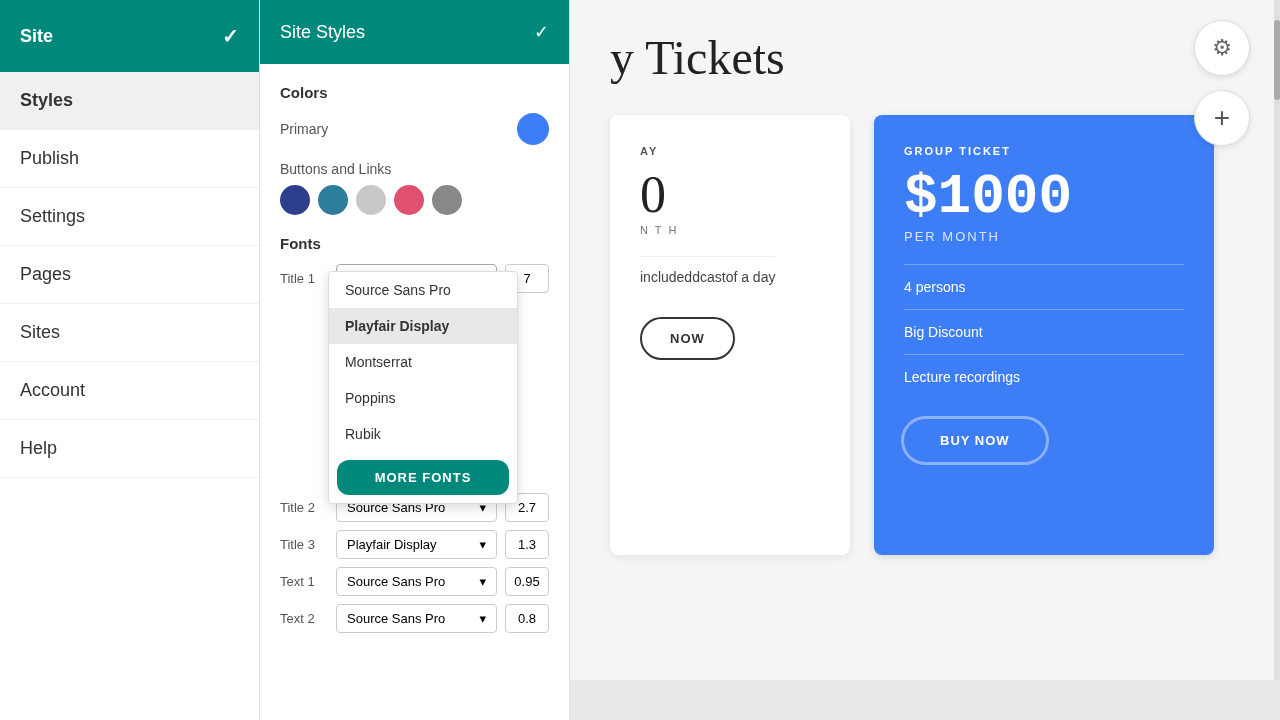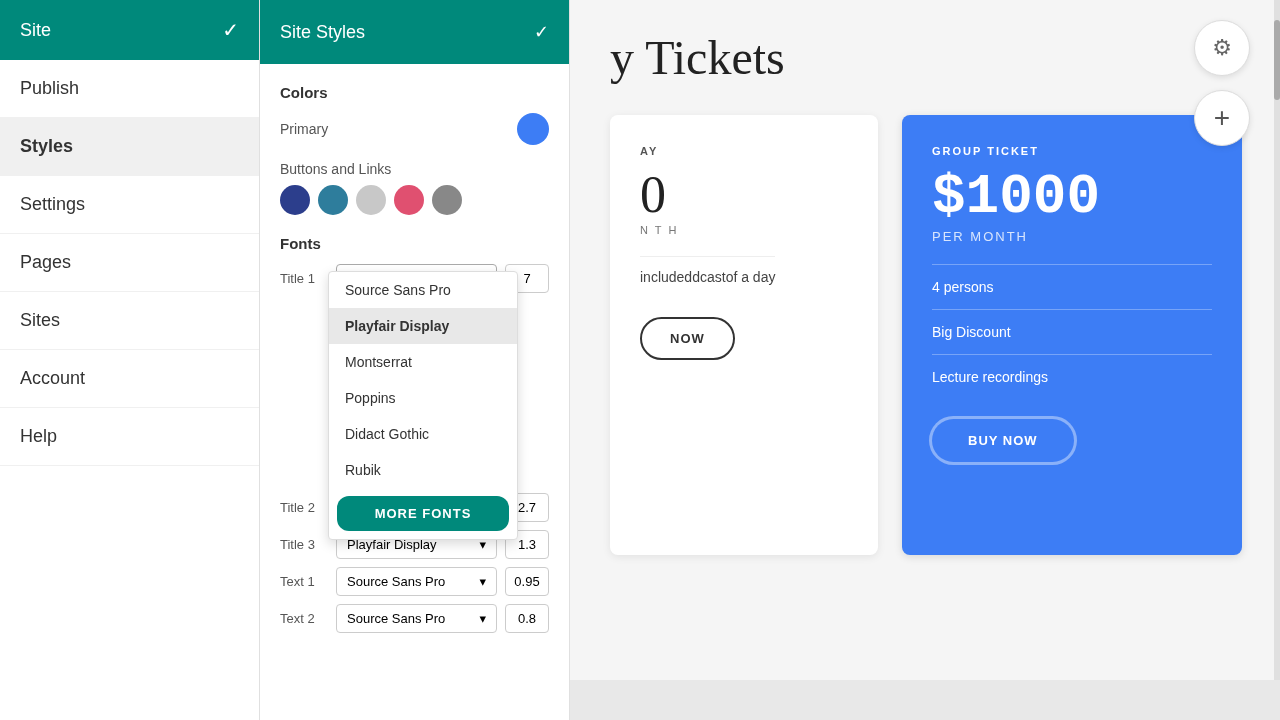--- a/index.html
+++ b/index.html
@@ -15,23 +15,23 @@
       border-right: 1px solid #e0e0e0;
       flex-shrink: 0;
     }
     .sidebar-header {
       background: #00897b;
       color: #fff;
       display: flex;
       align-items: center;
       justify-content: space-between;
       padding: 0 20px;
-      height: 60px;
+      height: 72px;
       font-size: 18px;
-      font-weight: 400;
+      font-weight: 700;
     }
     .sidebar-check {
       font-size: 20px;
       color: #fff;
     }
     .sidebar-nav {
       flex: 1;
       display: flex;
       flex-direction: column;
     }
@@ -209,21 +209,21 @@
       display: flex;
       gap: 24px;
       margin-top: 10px;
     }
 
     
     .ticket-card-left {
       background: #fff;
       border-radius: 8px;
       padding: 30px;
-      width: 268px;
+      width: 240px;
       min-height: 440px;
       flex-shrink: 0;
       box-shadow: 0 2px 8px rgba(0,0,0,0.08);
     }
     .card-tag {
       font-size: 11px;
       font-weight: 700;
       letter-spacing: 2px;
       color: #555;
       text-transform: uppercase;
@@ -390,22 +390,22 @@
   </style>
 </head>
 <body>
 
 <div class="sidebar">
   <div class="sidebar-header">
     <span>Site</span>
     <span class="sidebar-check">✓</span>
   </div>
   <nav class="sidebar-nav">
+    <div class="nav-item active">Styles</div>
     <div class="nav-item">Publish</div>
-    <div class="nav-item active">Styles</div>
     <div class="nav-item">Settings</div>
     <div class="nav-item">Pages</div>
     <div class="nav-item">Sites</div>
     <div class="nav-item">Account</div>
     <div class="nav-item">Help</div>
   </nav>
 </div>
 
 <div class="styles-panel">
   <div class="styles-header">
@@ -438,21 +438,20 @@
           <span>▾</span>
         </div>
         <input class="font-size-input" value="7" readonly="" style="">
       </div>
 
       <div class="font-dropdown">
         <div class="font-dropdown-item">Source Sans Pro</div>
         <div class="font-dropdown-item selected">Playfair Display</div>
         <div class="font-dropdown-item">Montserrat</div>
         <div class="font-dropdown-item">Poppins</div>
-        <div class="font-dropdown-item">Didact Gothic</div>
         <div class="font-dropdown-item">Rubik</div>
         <button class="more-fonts-btn">MORE FONTS</button>
       </div>
 
       <div class="font-row" style="margin-top:200px;">
         <span class="font-row-label">Title 2</span>
         <div class="font-select">
           <span>Source Sans Pro</span>
           <span>▾</span>
         </div>

